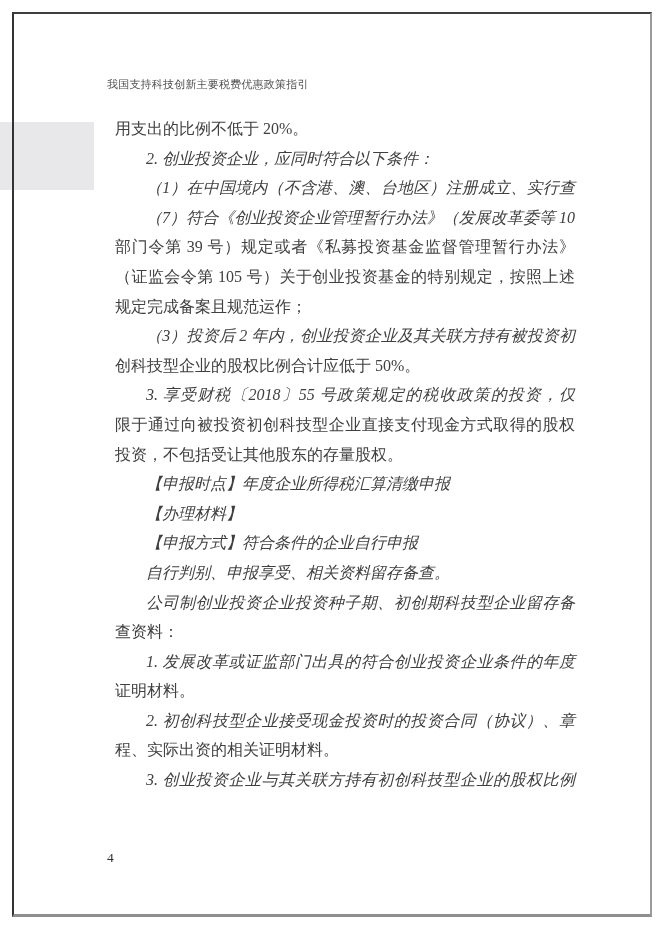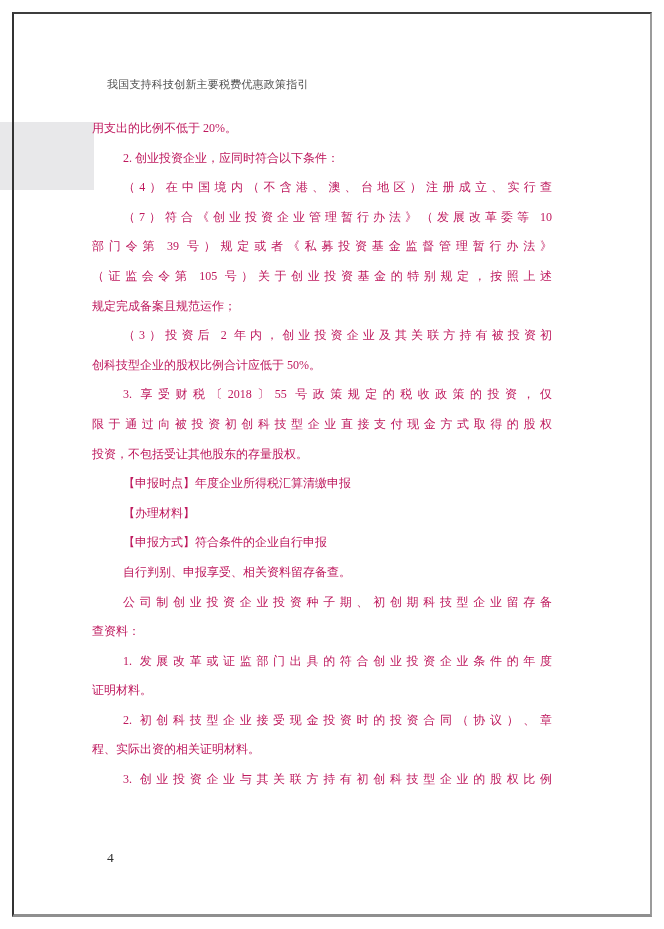--- a/index.html
+++ b/index.html
@@ -39,37 +39,37 @@
     position: absolute;
     left: 107px; top: 77px;
     font-size: 11px;
     letter-spacing: 0.2px;
     color: #4f4f4f;
     z-index: 3;
     white-space: nowrap;
   }
   .body-text {
     position: absolute;
-    left: 92px; top: 114px;
+    left: 115px; top: 114px;
     width: 460px;
-    font-size: 12px;
-    color: #be185d;
+    font-size: 16px;
+    color: #404040;
     z-index: 3;
   }
   .line {
     height: 29.6px;
     line-height: 29.6px;
     white-space: nowrap;
   }
   .line.full {
     white-space: normal;
     text-align: justify;
     text-align-last: justify;
   }
-  .line.indent { padding-left: 31px; }
+  .line.indent { padding-left: 31px; font-style: italic; }
   .page-number {
     position: absolute;
     left: 107px; top: 850px;
     font-size: 13.5px;
     color: #2f2f2f;
     z-index: 3;
   }
 </style>
 </head>
 <body>
@@ -78,21 +78,21 @@
 
   <div class="side-tab"></div>
 
   <div class="page-frame"></div>
 
   <div class="running-header">我国支持科技创新主要税费优惠政策指引</div>
 
   <div class="body-text">
       <div class="line">用支出的比例不低于 20%。</div>
       <div class="line indent">2. 创业投资企业，应同时符合以下条件：</div>
-      <div class="line indent full">（4）在中国境内（不含港、澳、台地区）注册成立、实行查</div>
+      <div class="line indent full">（1）在中国境内（不含港、澳、台地区）注册成立、实行查</div>
       <div class="line indent full">（7）符合《创业投资企业管理暂行办法》（发展改革委等 10</div>
       <div class="line full">部门令第 39 号）规定或者《私募投资基金监督管理暂行办法》</div>
       <div class="line full">（证监会令第 105 号）关于创业投资基金的特别规定，按照上述</div>
       <div class="line">规定完成备案且规范运作；</div>
       <div class="line indent full">（3）投资后 2 年内，创业投资企业及其关联方持有被投资初</div>
       <div class="line">创科技型企业的股权比例合计应低于 50%。</div>
       <div class="line indent full">3. 享受财税〔2018〕55 号政策规定的税收政策的投资，仅</div>
       <div class="line full">限于通过向被投资初创科技型企业直接支付现金方式取得的股权</div>
       <div class="line">投资，不包括受让其他股东的存量股权。</div>
       <div class="line indent">【申报时点】年度企业所得税汇算清缴申报</div>

